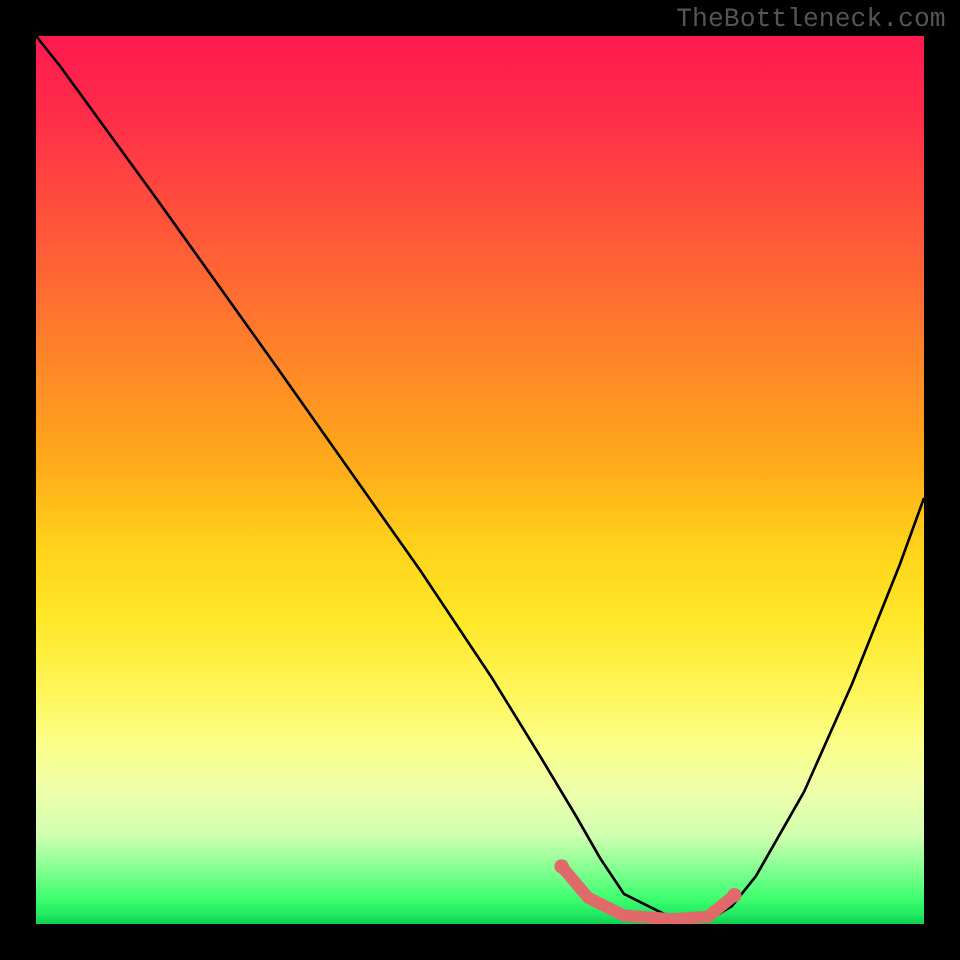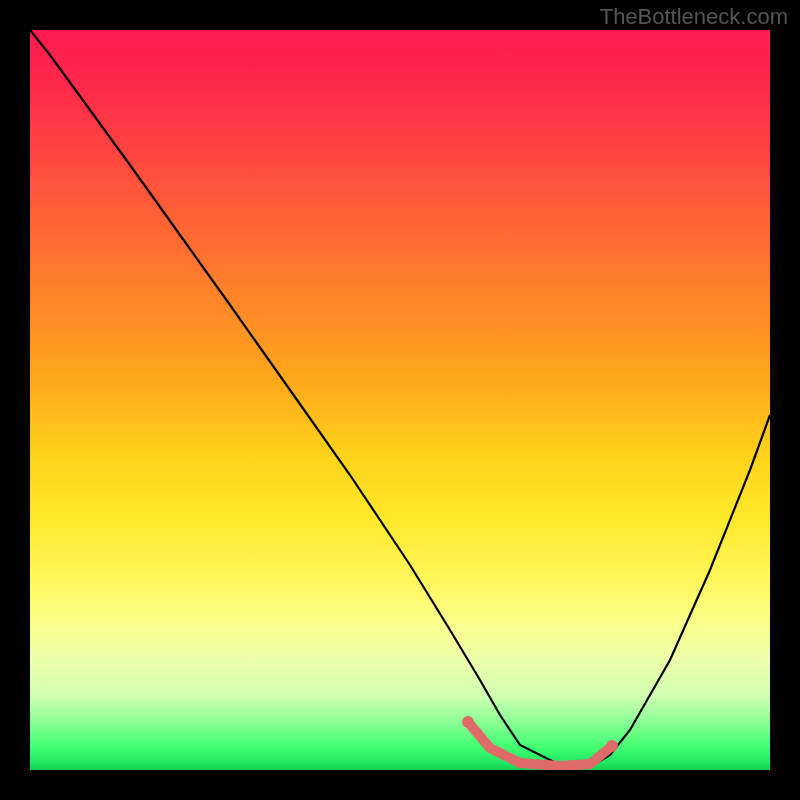--- a/index.html
+++ b/index.html
@@ -12,20 +12,21 @@
     overflow: hidden;
   }
   .watermark {
     position: absolute;
     top: 4px;
     right: 12px;
     color: #555;
     font-size: 22px;
     font-weight: 500;
     z-index: 10;
+    font-family: Liberation Mono, monospace;
   }
   .plot-area {
     position: absolute;
     left: 30px;
     top: 30px;
     width: 740px;
     height: 740px;
     overflow: hidden;
   }
   .gradient-bg {

